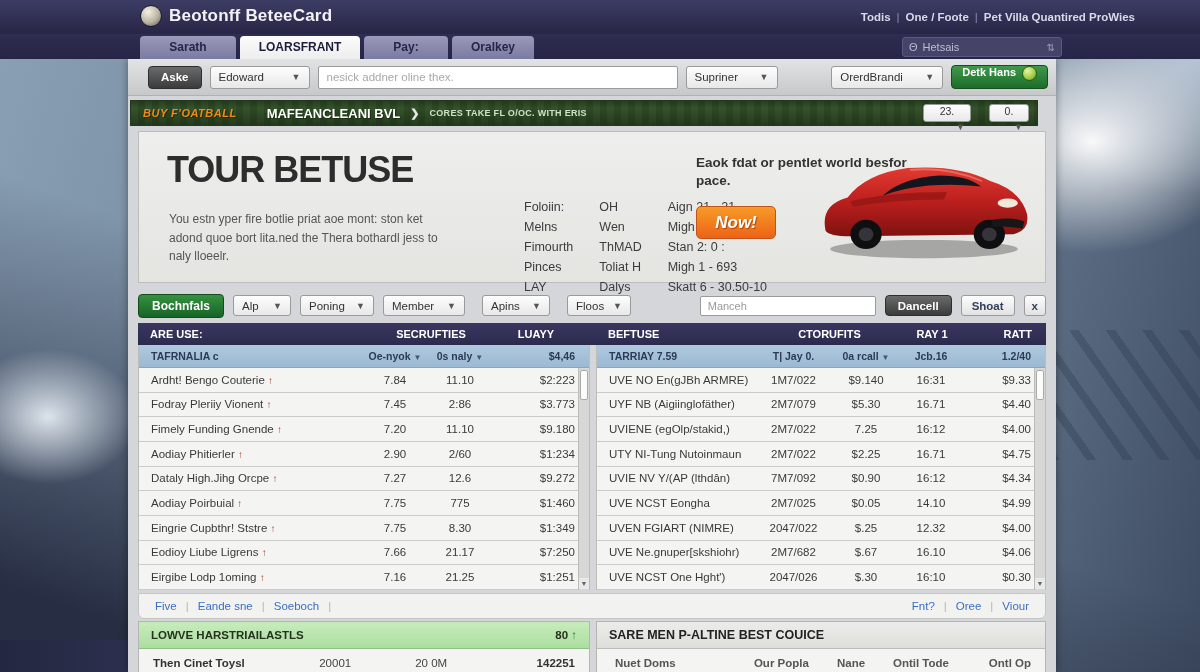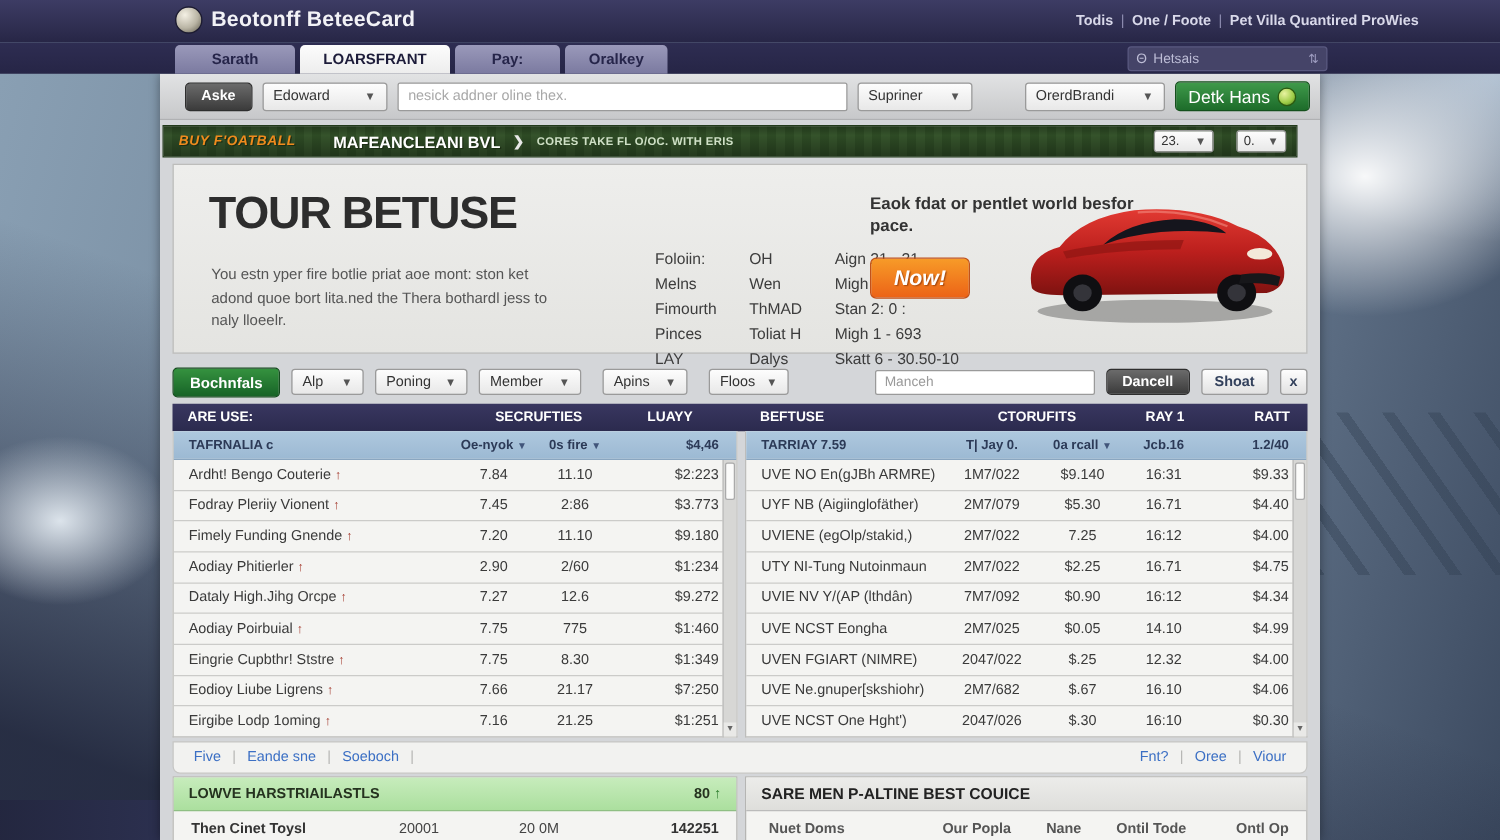--- a/index.html
+++ b/index.html
@@ -49,37 +49,37 @@
     background:linear-gradient(180deg,#6b6b6b,#3b3b3b); color:#fff; font-size:11.5px; font-weight:bold;
     line-height:21px; cursor:pointer; }
   .select { height:23px; background:linear-gradient(180deg,#fdfdfd,#e8e8e8); border:1px solid #9a9a9a;
     border-radius:3px; font-size:11.5px; color:#333; display:flex; align-items:center;
     padding:0 8px; gap:8px; cursor:pointer; white-space:nowrap; }
   .select .caret { font-size:9px; color:#555; margin-left:auto; }
   .tb-input { flex:0 0 360px; height:23px; border:1px solid #9a9a9a; border-radius:2px;
     font-size:11.5px; padding:0 8px; color:#333; font-family:"Liberation Sans",sans-serif; }
   .tb-input::placeholder { color:#a8a8a8; }
   .btn-green { height:24px; padding:0 10px; border-radius:4px; border:1px solid #14501c;
-    background:linear-gradient(180deg,#3f9a4b,#1d6c2a); color:#fff; font-size:14px; font-weight:normal;
-    display:flex; align-items:center; gap:6px; cursor:pointer; }
+    background:linear-gradient(180deg,#3f9a4b,#1d6c2a); color:#fff; font-size:11px; font-weight:bold;
+    display:flex; gap:6px; cursor:pointer; }
   .mascot { width:15px; height:15px; border-radius:50%;
     background:radial-gradient(circle at 35% 30%, #e8f3a0, #9ccb45 60%, #4c7d1e); border:1px solid #2c5a10; }
   .spacer { flex:1; }
 
   
   .eventbar { position:absolute; left:2px; top:41px; width:908px; height:26px;
     background:
       linear-gradient(180deg, rgba(0,0,0,.25), rgba(0,0,0,0) 30%, rgba(0,0,0,.3)),
       repeating-linear-gradient(90deg,#35532b 0 7px,#2d4a24 7px 14px);
     display:flex; align-items:center; padding:0 8px 0 12px; gap:10px; border:1px solid #223a1b; }
   .ev-buy { color:#ef8b1d; font-weight:bold; font-style:italic; font-size:11px; text-shadow:1px 1px 0 #1c2d14; letter-spacing:.5px; }
   .ev-title { color:#fff; font-weight:bold; font-size:13px; margin-left:20px; text-shadow:1px 1px 0 #1c2d14; }
   .ev-chev { color:#e8e8e8; font-size:11px; font-weight:bold; }
   .ev-sub { color:#cfe0c6; font-size:9px; font-weight:bold; letter-spacing:.3px; }
-  .ev-sel { height:18px; font-size:10.5px; padding:0 5px; gap:5px; margin-left:8px; }
+  .ev-sel { height:18px; font-size:10.5px; padding:0 5px; gap:5px; margin-left:8px;flex-direction:column; }
 
   
   .hero { position:absolute; left:10px; top:72px; width:908px; height:152px;
     background:linear-gradient(180deg,#eeeeec,#e4e4e1); border:1px solid #bdbdbb; }
   .hero-title { position:absolute; left:28px; top:17px; font-size:36px; font-weight:bold;
     color:#2d2d2d; letter-spacing:-1px; }
   .hero-par { position:absolute; left:30px; top:78px; width:290px; font-size:12px; color:#555; line-height:1.55; }
   .hero-stats { position:absolute; left:385px; top:18px; display:flex; gap:26px; font-size:12.5px; color:#3c3c3c;margin-top:47px; }
   .hero-stats .col div { height:20px; line-height:20px; white-space:nowrap; }
   .hero-promo { position:absolute; left:557px; top:22px; width:225px; font-size:13.5px; font-weight:bold; color:#333; line-height:1.35; }
@@ -305,21 +305,21 @@
         <span class="hc-145">CTORUFITS</span>
         <span class="hc-60">RAY 1</span>
         <span class="hc-70">RATT</span>
       </div>
     </div>
 
     <div class="tablezone tz-left">
       <div class="subhead">
         <span class="sc c-name">TAFRNALIA c</span>
         <span class="sc c-60"><span>Oe-nyok</span> <span class="caret">▼</span></span>
-        <span class="sc c-70c"><span>0s fire</span> <span class="caret">▼</span></span>
+        <span class="sc c-70c"><span>0s naly</span> <span class="caret">▼</span></span>
         <span class="sc c-80r">$4,46</span>
       </div>
       <div>
 
           <div class="trow">
             <span class="name"><span>Ardht! Bengo Couterie</span> <span class="up">↑</span></span>
             <span class="c-60">7.84</span>
             <span class="c-70c">11.10</span>
             <span class="c-80r">$2:223</span>
           </div>

